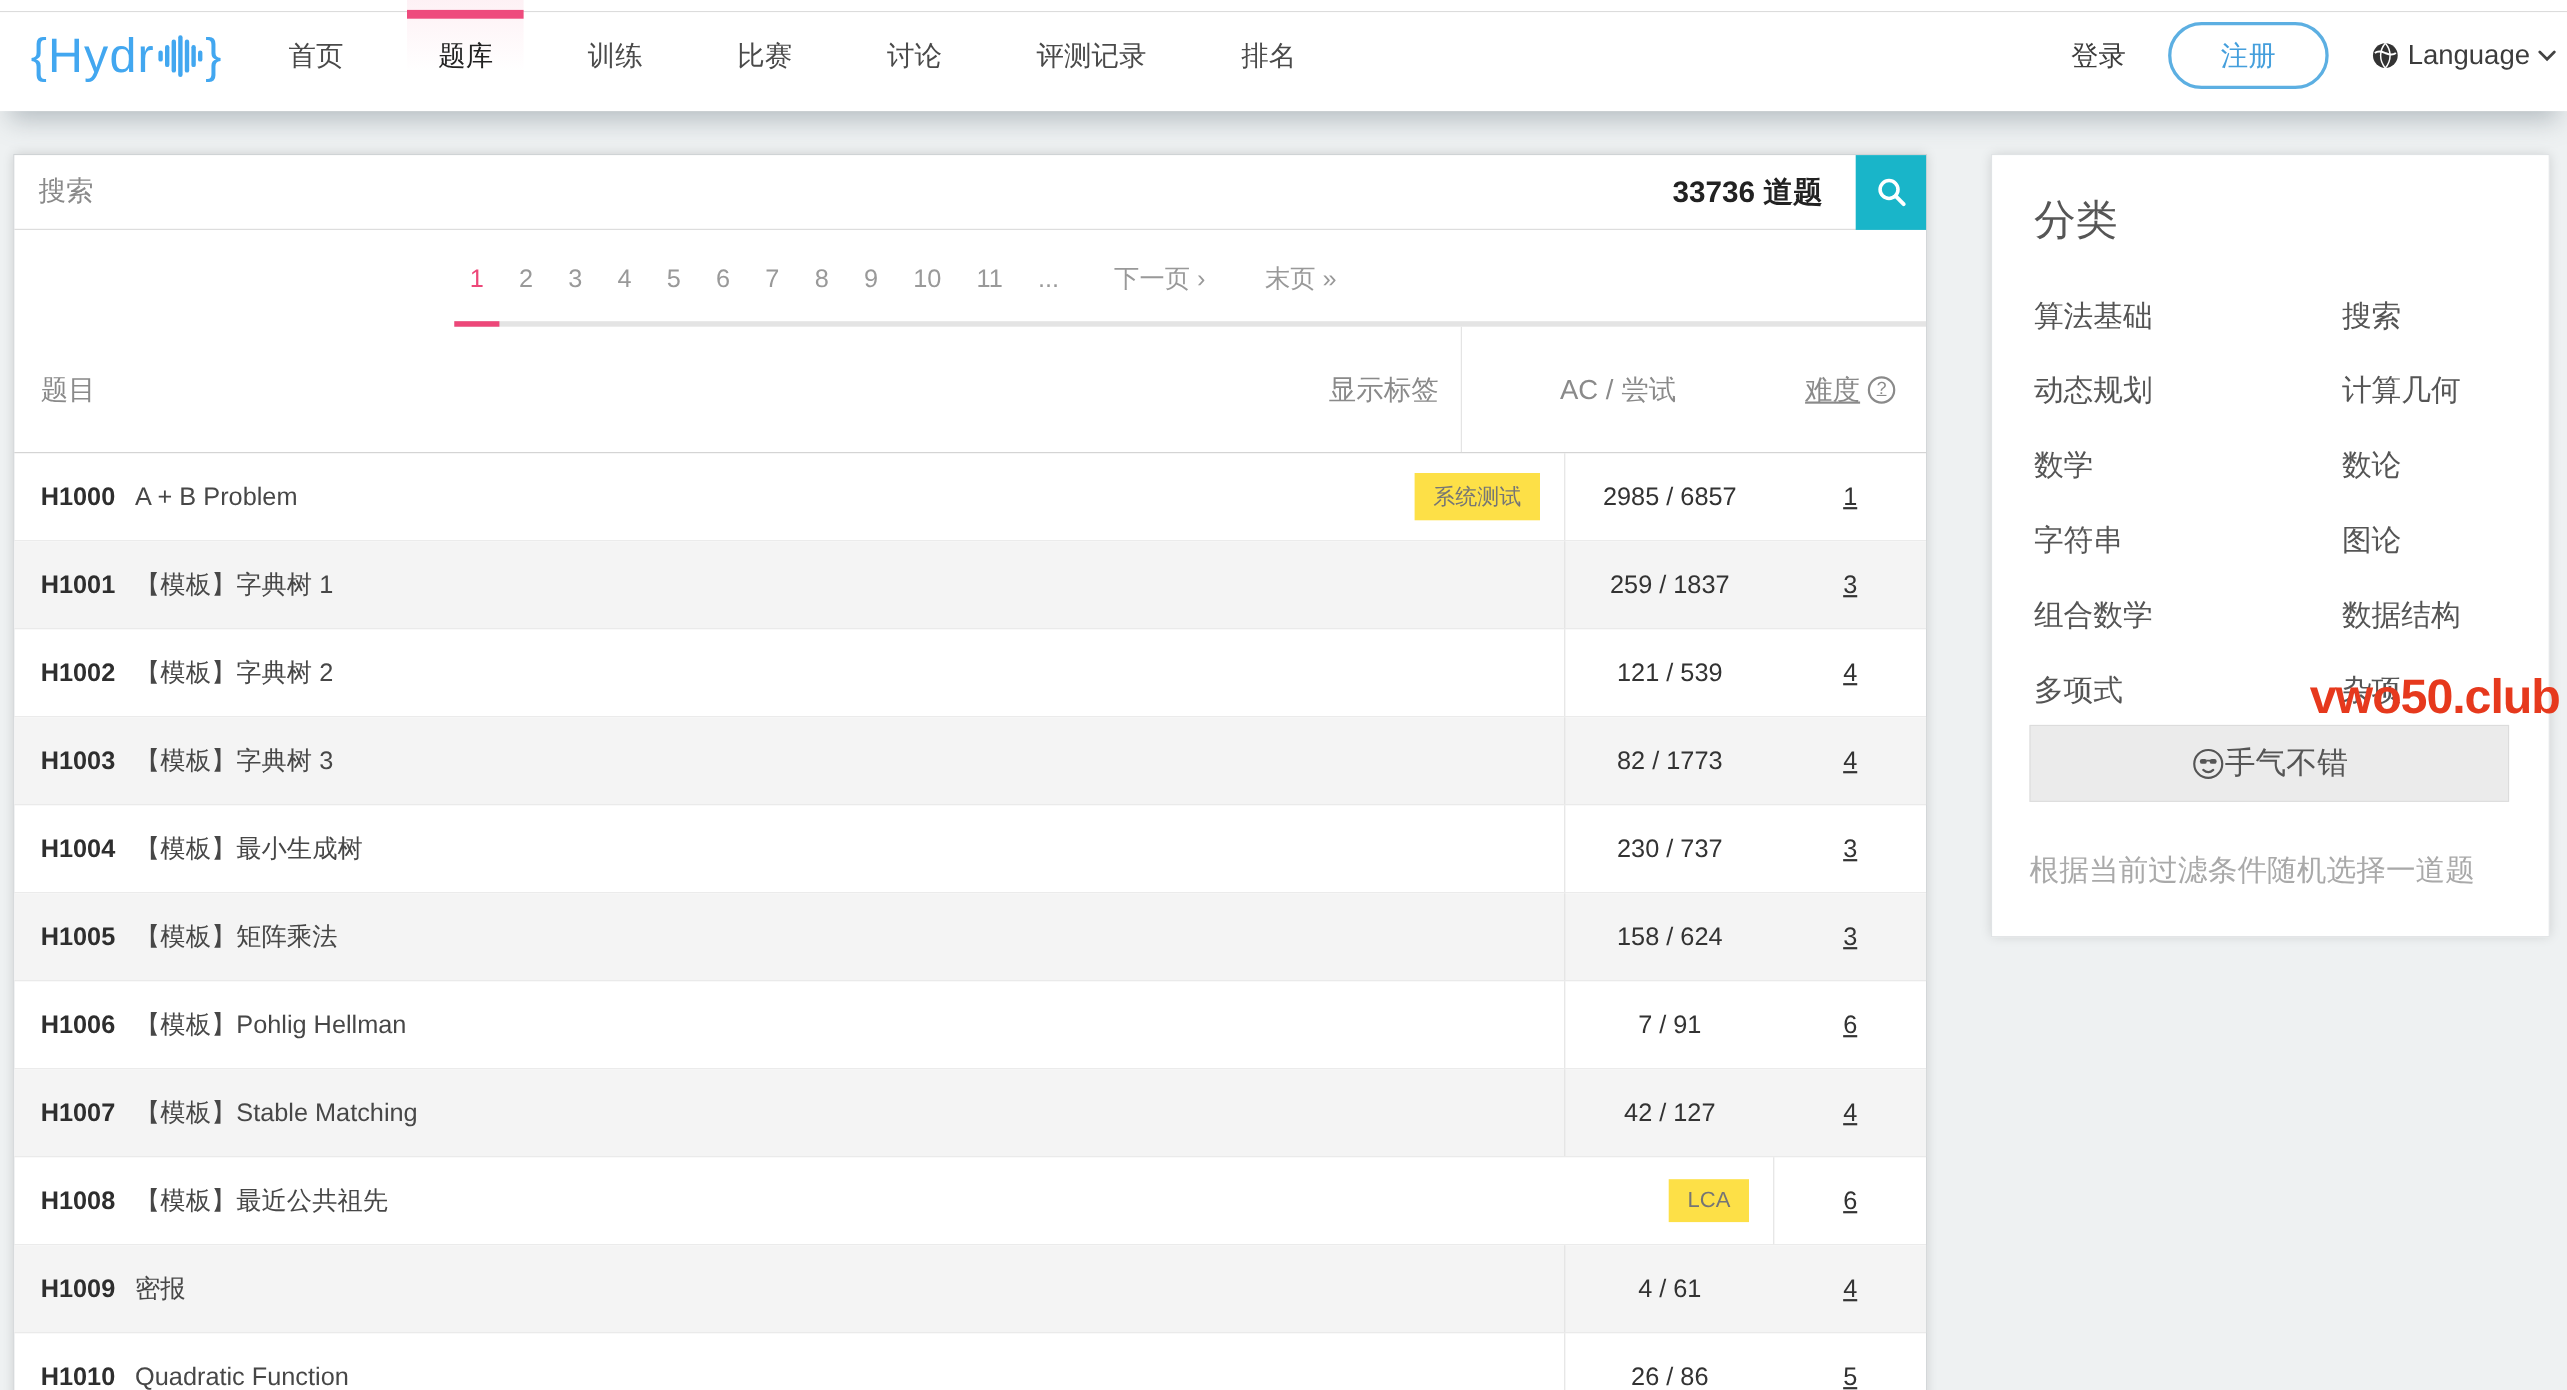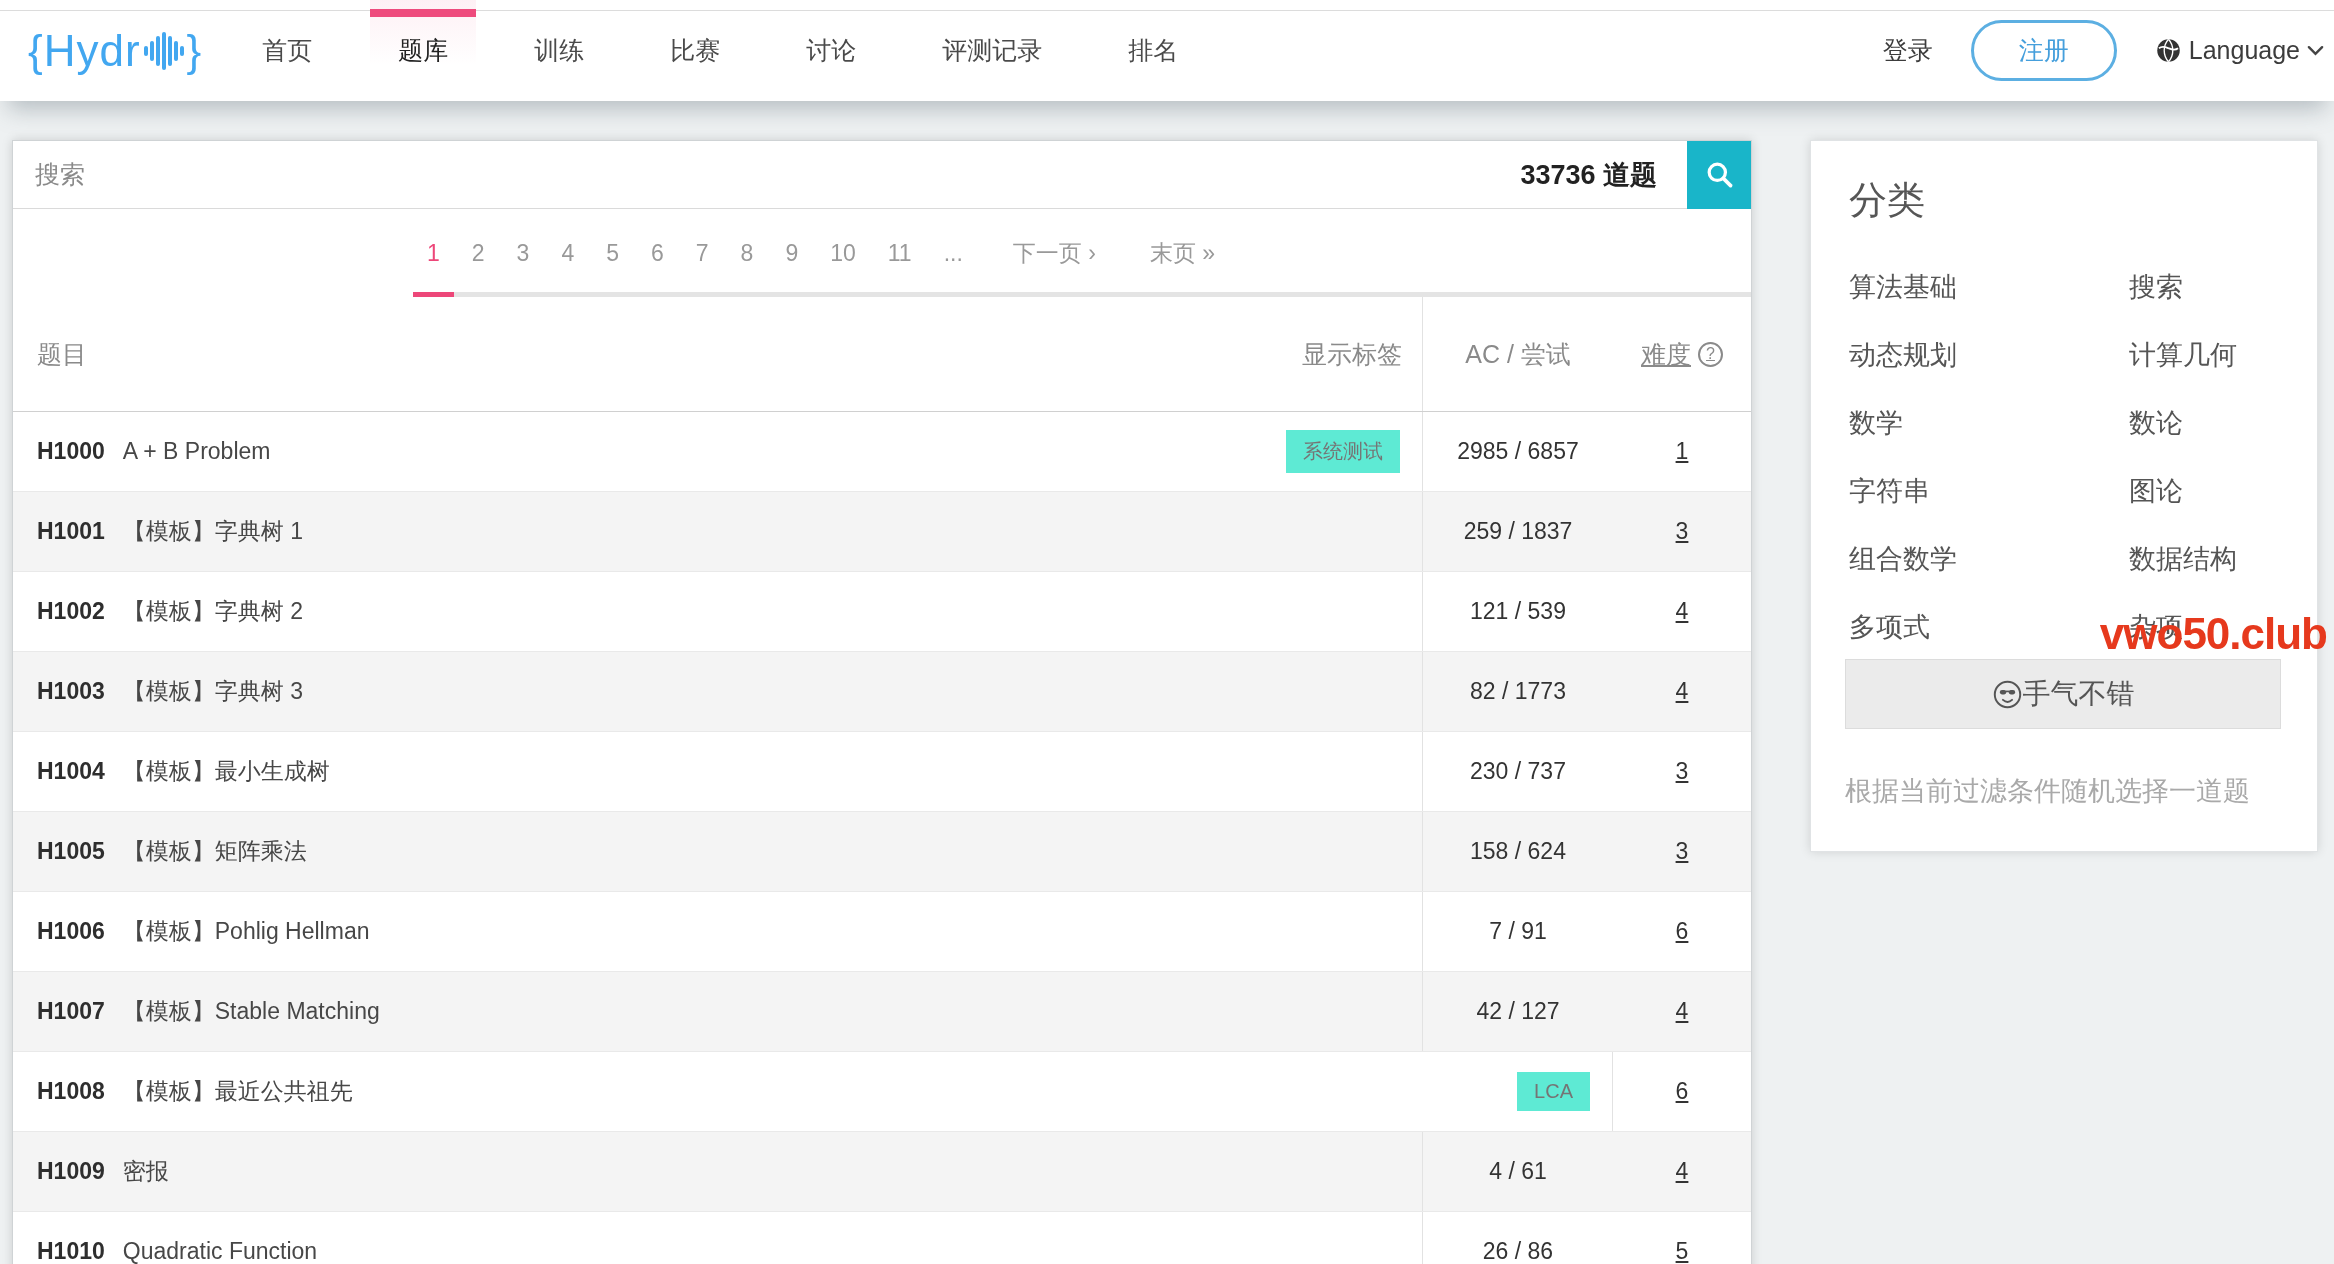--- a/index.html
+++ b/index.html
@@ -63,37 +63,37 @@
     position:relative; height:88px; display:flex; align-items:stretch;
     padding-left:398px; font-size:23px; color:#999;
   }
   .pagination::after { content:""; position:absolute; left:400px; right:0; bottom:0; height:5px; background:#e4e4e4; }
   .page { position:relative; display:flex; align-items:center; padding:0 16px; cursor:pointer; }
   .page.active { color:#ed4779; }
   .page.active::before { content:""; position:absolute; left:2px; right:2px; bottom:0; height:5px; background:#ed4779; z-index:2; }
   .page.ellipsis { cursor:default; }
   .page.nav-page { padding:0 20px; margin-left:14px; }
   
-  .thead { display:flex; align-items:stretch; height:115px; border-bottom:1px solid #d0d0d0; color:#8a8a8a; font-size:25px; }
+  .thead { display:flex; align-items:stretch; height:115px; border-bottom:1px solid #d0d0d0; color:#8a8a8a; font-size:25px;gap:47px; }
   .col-title { flex:1; display:flex; align-items:center; padding-left:24px; border-right:1px solid #e2e2e2; }
   .col-ac { width:190px; display:flex; align-items:center; justify-content:center; }
   .col-diff { width:138px; display:flex; align-items:center; justify-content:center; gap:7px;text-decoration:underline; }
   .tags-toggle { margin-left:auto; margin-right:20px; cursor:pointer; }
   .qmark {
     width:25px; height:25px; border:2px solid #8a8a8a; border-radius:50%;
     display:inline-flex; align-items:center; justify-content:center;
     font-size:16px; color:#8a8a8a; flex:0 0 auto;
   }
   .row { display:flex; align-items:stretch; height:80px; border-bottom:1px solid #e9e9e9; font-size:23px; }
   .row:nth-child(even) { background:#f4f4f4; }
   .row .pid { font-weight:bold; color:#2e2e2e; margin-right:18px; white-space:nowrap; }
   .row .ptitle { color:#474747; white-space:nowrap; cursor:pointer; }
   .badge {
     margin-left:auto; margin-right:22px; align-self:center;
-    background:#5eead4; color:#757575; font-size:20px; padding:8px 17px; white-space:nowrap;
+    background:#fde047; color:#757575; font-size:20px; padding:8px 17px; white-space:nowrap;
   }
   .row .col-ac, .row .col-diff { color:#333; }
   
   .sidebar {
     position:absolute; left:1810px; top:140px; width:508px; height:712px;
     background:#fff; border:1px solid #e0e3e5; box-shadow:0 0 10px rgba(0,0,0,.13);
   }
   .sidebar-title { position:absolute; top:34px; left:38px; font-size:38px; font-weight:400; color:#565656; }
   .cat-grid {
     position:absolute; top:128px; left:38px; right:30px;

